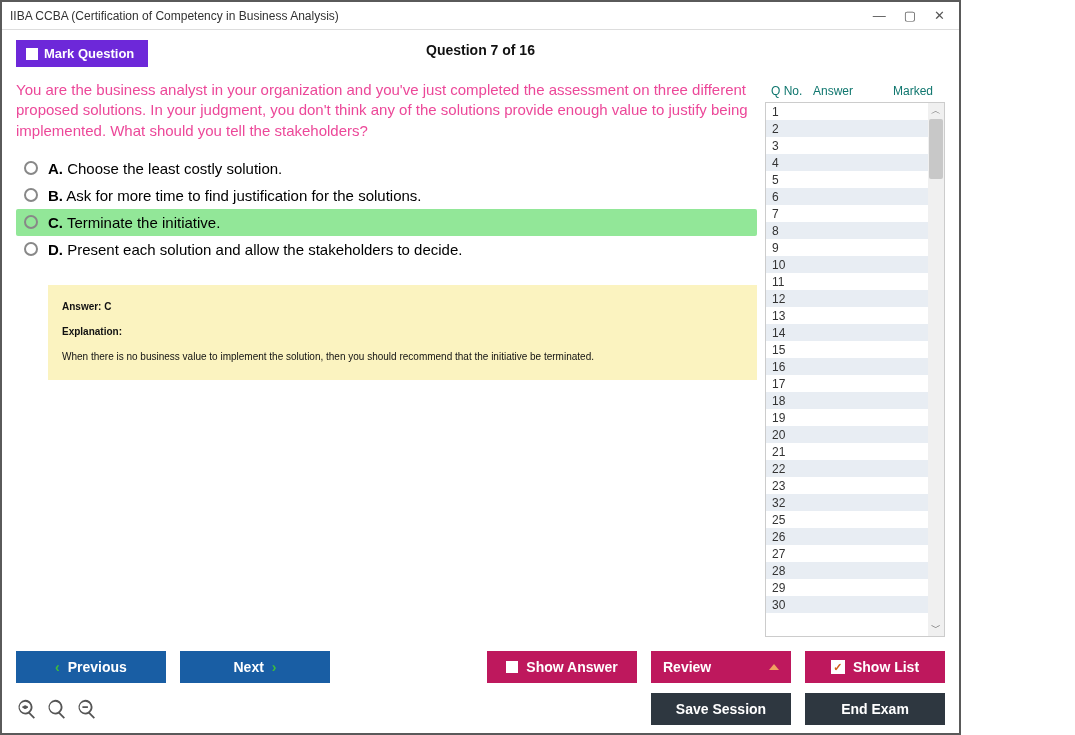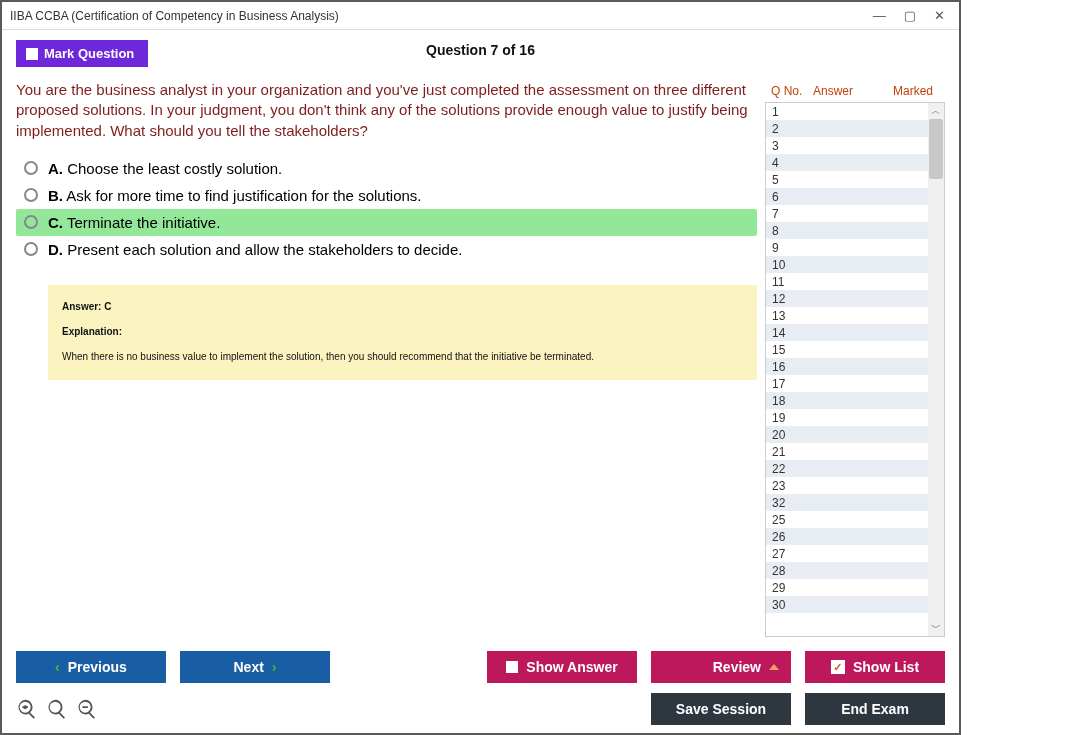--- a/index.html
+++ b/index.html
@@ -74,21 +74,21 @@
   gap: 8px;
   margin-top: 6px;
   overflow: hidden;
 }
 .question-area {
   flex: 1;
   overflow: hidden;
 }
 .question-text {
   font-size: 15px;
-  color: #7f1d1d;
+  color: #ec4899;
   line-height: 1.35;
   margin-bottom: 14px;
 }
 .options { }
 .option {
   display: flex;
   align-items: center;
   padding: 5px 8px;
   font-size: 15px;
   gap: 10px;
@@ -118,21 +118,21 @@
 
 .side-panel {
   width: 180px;
   display: flex;
   flex-direction: column;
   font-size: 12px;
 }
 .side-head {
   display: flex;
   padding: 4px 2px 4px 6px;
-  color: #c2410c;
+  color: #0f766e;
 }
 .side-head .c1 { width: 42px; }
 .side-head .c2 { flex: 1; }
 .side-head .c3 { width: 52px; text-align: right; padding-right: 10px;}
 .side-list-wrap {
   flex: 1;
   border: 1px solid #ccc;
   overflow: hidden;
   position: relative;
 }
@@ -336,21 +336,21 @@
         </button>
         <button class="btn blue w150">
           <span>Next</span>
           <span class="chev green">›</span>
         </button>
         <div class="spacer"></div>
         <button class="btn orange w150">
           <span class="sq"></span>
           <span>Show Answer</span>
         </button>
-        <button class="btn orange w140" style="justify-content:flex-end;padding:0 12px">
+        <button class="btn orange w140" style="justify-content:space-between;padding:0 12px">
           <span>Review</span>
           <span class="tri"></span>
         </button>
         <button class="btn orange w140">
           <span class="chk">✓</span>
           <span>Show List</span>
         </button>
       </div>
       <div class="btn-row2">
         <div class="zoom-icons">

